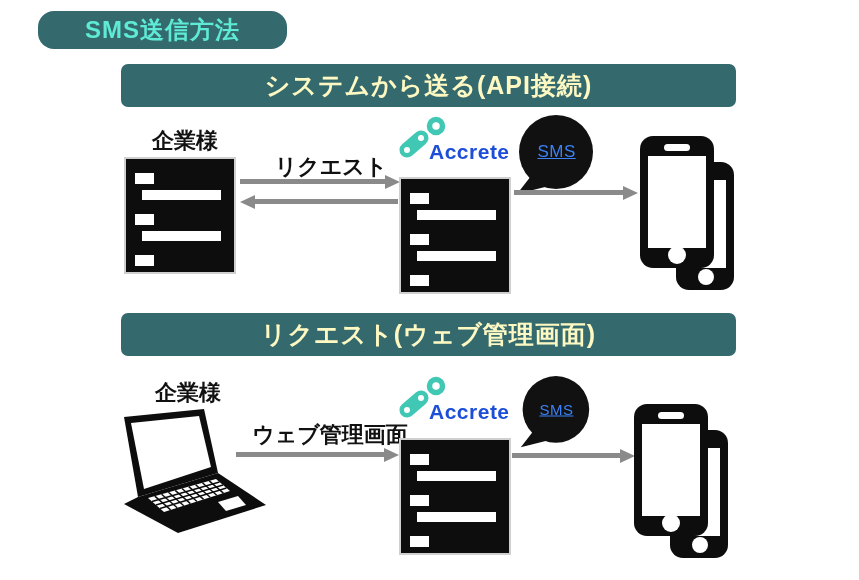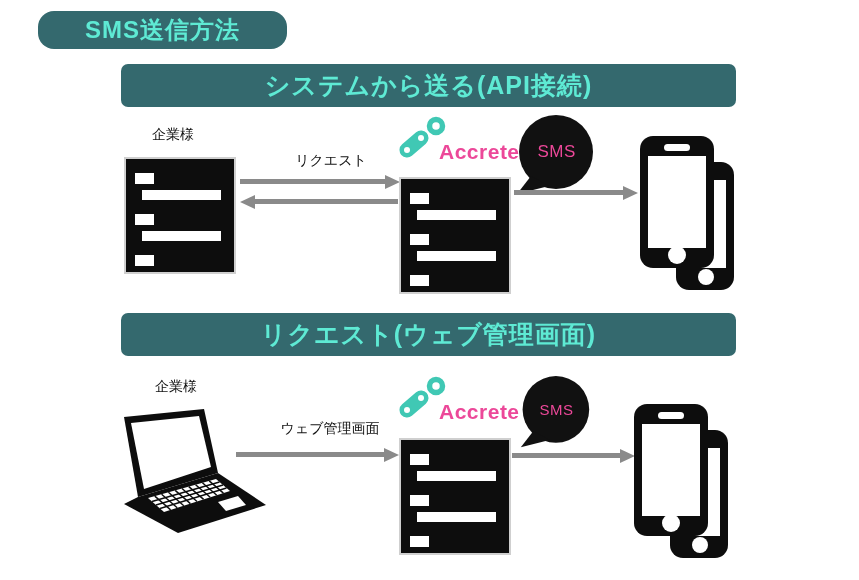--- a/index.html
+++ b/index.html
@@ -10,56 +10,56 @@
   
   .badge{
     position:absolute;left:38px;top:11px;width:249px;height:38px;
     background:#34696e;border-radius:16px;color:#5eead4;
     font-size:24px;font-weight:700;letter-spacing:1px;
     display:flex;align-items:center;justify-content:center;
   }
   
   .sec-header{
     position:absolute;left:121px;width:615px;height:43px;
-    background:#34696e;border-radius:7px;color:#5eead4;
+    background:#34696e;border-radius:7px;color:#fef9c3;
     font-size:25px;font-weight:700;letter-spacing:1px;
     display:flex;align-items:center;justify-content:center;
   }
   .sec1-header{top:64px;}
   .sec2-header{top:313px;}
   
-  .lbl{position:absolute;font-size:14px;font-weight:400;color:#111;white-space:nowrap;}
+  .lbl{position:absolute;font-size:22px;font-weight:700;color:#111;white-space:nowrap;}
   .lbl.center{text-align:center;margin-left:16px;}
   
   .server{position:absolute;background:#0d0d0d;outline:2px solid #cfcfcf;}
   .server .gap{position:absolute;left:16px;right:13px;height:10px;background:#fff;}
   .server .gap.g1{top:31px;}
   .server .gap.g2{top:72px;}
   .server .slot{position:absolute;left:9px;width:19px;height:11px;background:#fff;}
   .server .slot.s1{top:14px;}
   .server .slot.s2{top:55px;}
   .server .slot.s3{top:96px;}
   
   .abar{position:absolute;height:5px;background:#8a8a8a;}
   .ahead{position:absolute;width:0;height:0;border-top:7px solid transparent;border-bottom:7px solid transparent;}
   .ahead.right{border-left:15px solid #8a8a8a;}
   .ahead.left{border-right:15px solid #8a8a8a;}
   
   .accrete{position:absolute;width:120px;height:58px;}
   .accrete svg{position:absolute;left:0;top:4px;}
   .accrete .brand{
     position:absolute;left:31px;top:30px;font-size:21px;font-weight:600;
-    color:#ec4899;letter-spacing:0.5px;margin-left:10px;
+    color:#1d4ed8;letter-spacing:0.5px;
   }
   
   .sms-bubble{position:absolute;}
   .sms-bubble svg{display:block;}
   .sms-text{
     position:absolute;left:52%;top:45%;transform:translate(-50%,-50%);
-    color:#ec4899;font-size:17px;font-weight:500;letter-spacing:0.5px;
+    color:#3b82f6;font-size:17px;font-weight:500;letter-spacing:0.5px;text-decoration:underline;
   }
   .sms-bubble.small .sms-text{font-size:15px;}
   .icon-abs{position:absolute;}
 </style>
 </head>
 <body>
 
 <div class="canvas">
 
   <div class="badge">SMS送信方法</div>

